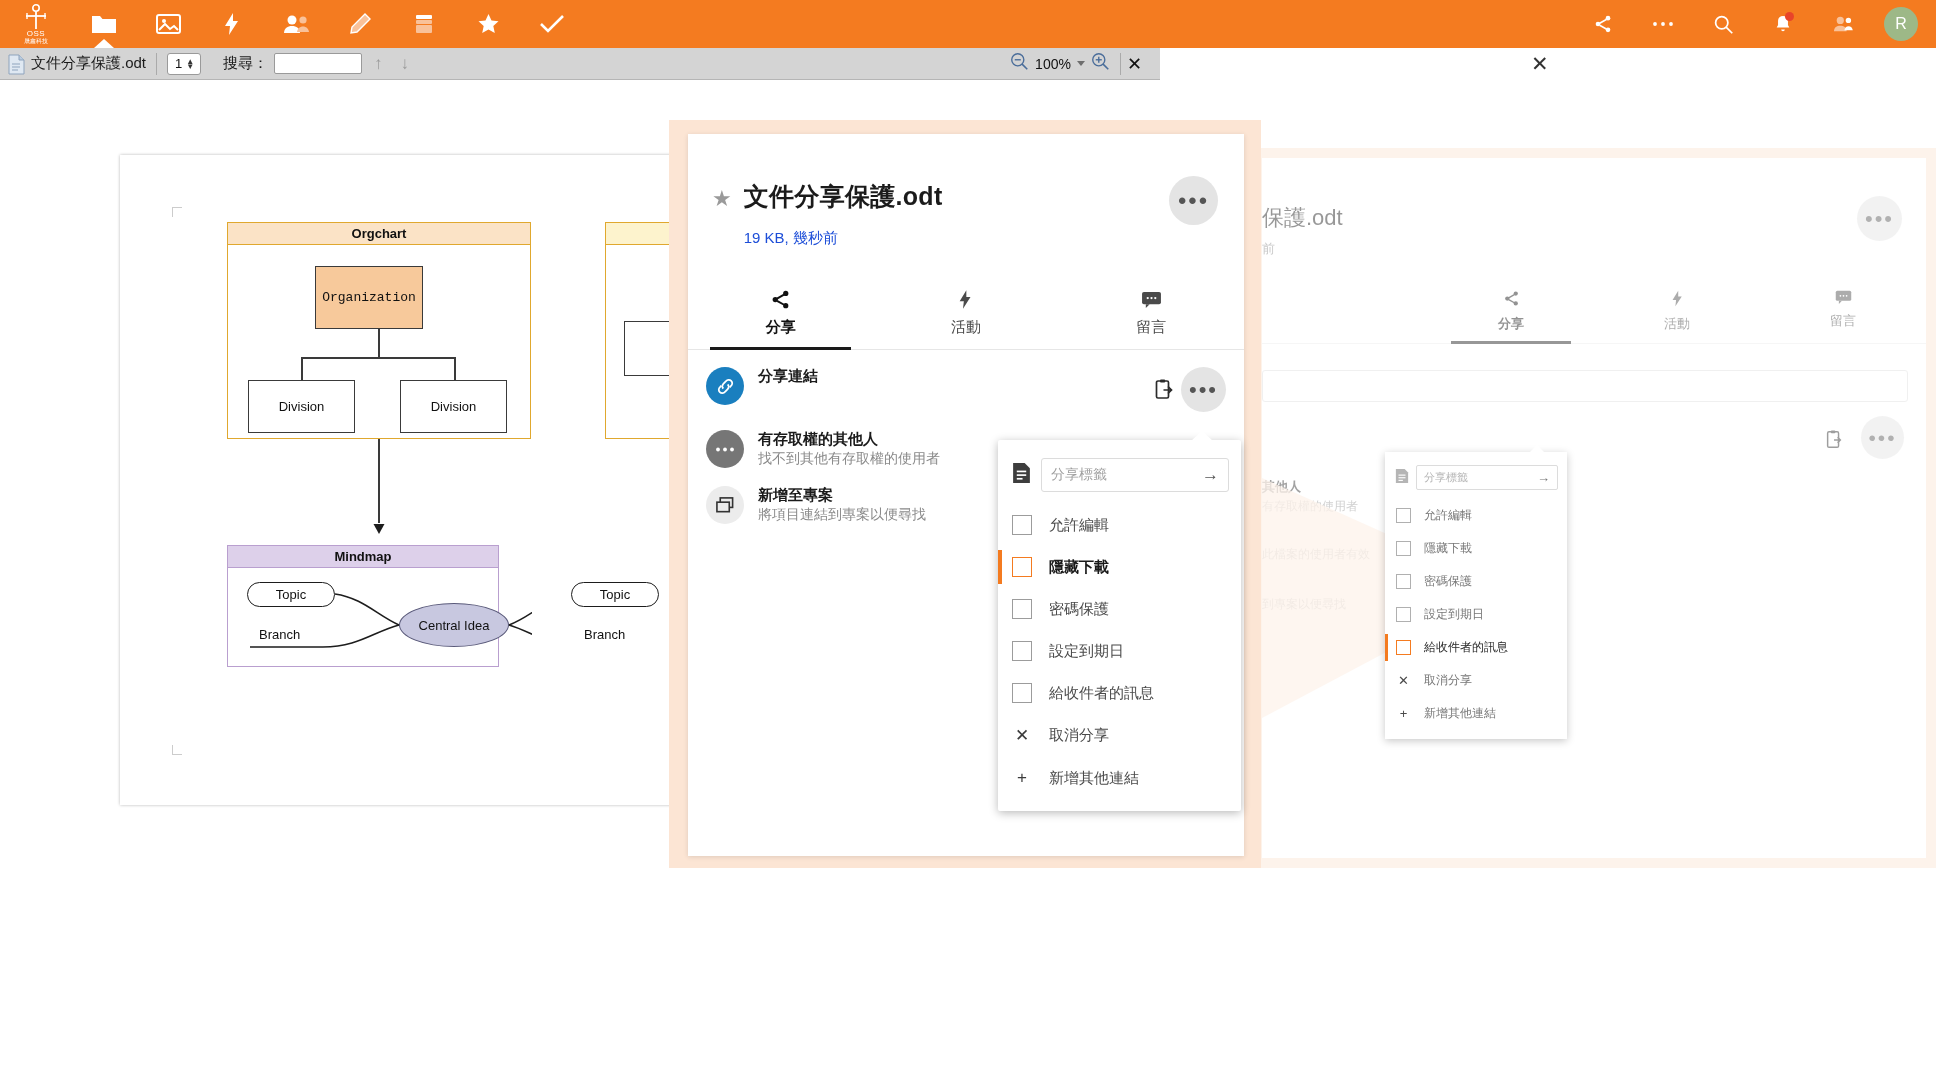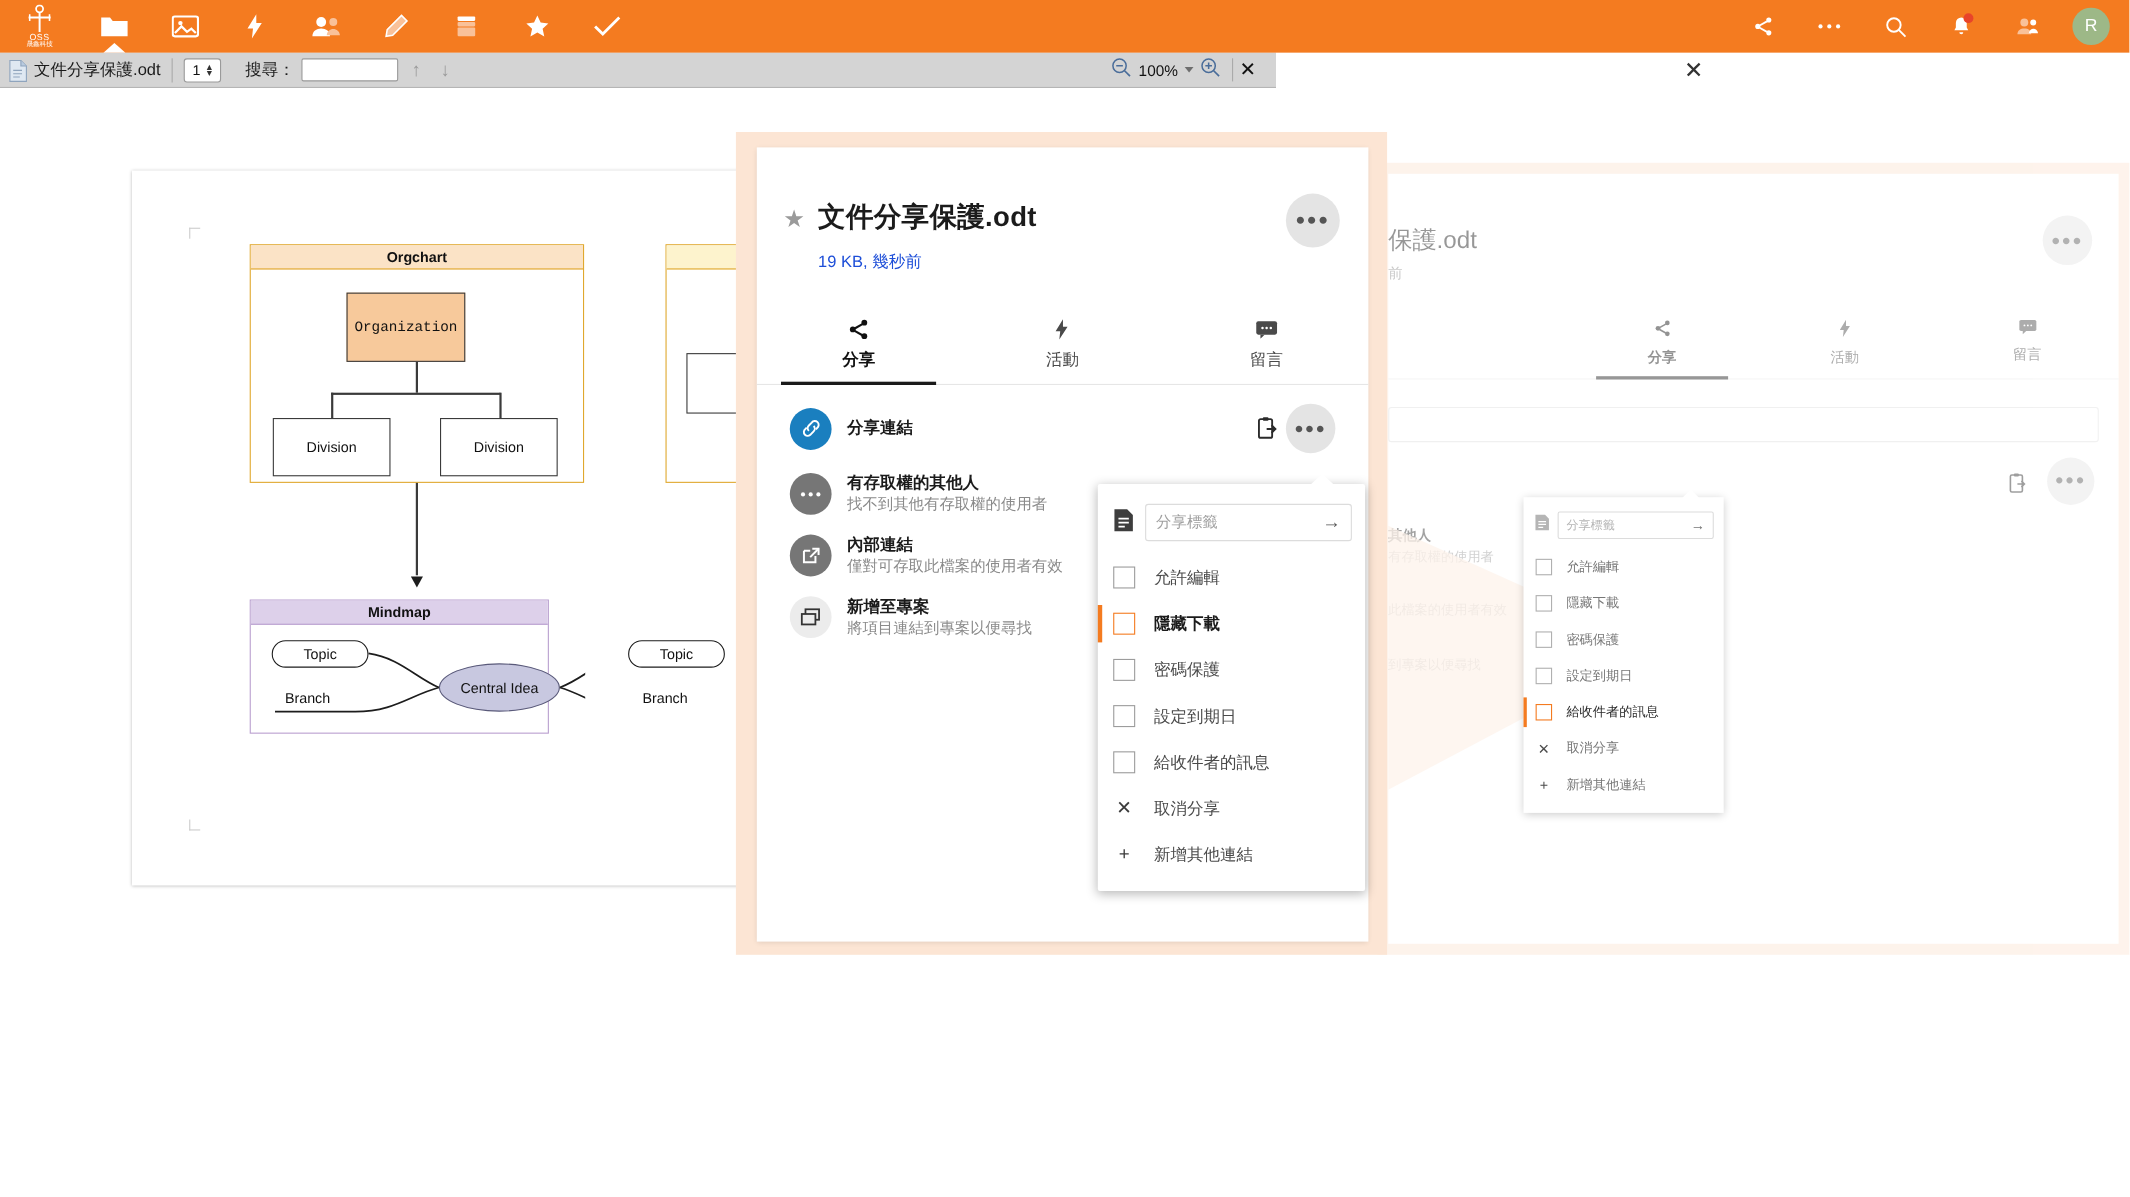--- a/index.html
+++ b/index.html
@@ -132,21 +132,21 @@
   .tab .tlabel { font-size:15px; margin-top:6px; display:block; }
   .tab.active { color:#111; font-weight:bold; }
   .tab.active::after { content:""; position:absolute; left:12%; right:12%; bottom:-1px; height:3px;
     background:#1a1a1a; }
 
   .shareinput {
     margin:20px 18px 0 18px; height:38px; border:1px solid #dcdcdc; border-radius:4px;
     display:flex; align-items:center; padding:0 13px; font-size:14px; color:#9c9c9c;
     background:#fff;
   }
-  .srow { display:flex; align-items:center; padding:9px 30px; gap:14px; position:relative; }
+  .srow { display:flex; align-items:flex-start; padding:9px 18px; gap:14px; position:relative; }
   .savatar { width:38px; height:38px; border-radius:50%; display:flex; align-items:center;
     justify-content:center; flex:0 0 auto; }
   .savatar.blue { background:#1a7fbf; color:#fff; }
   .savatar.grey { background:#767676; color:#fff; }
   .savatar.light { background:#ececec; color:#333; }
   .stexts { display:flex; flex-direction:column; }
   .stitle { font-size:15px; font-weight:bold; color:#1b1b1b; }
   .ssub { font-size:14px; color:#8a8a8a; margin-top:1px; }
   .srow-actions { margin-left:auto; display:flex; align-items:center; gap:6px; }
   .clipbtn { color:#2b2b2b; cursor:pointer; display:flex; align-items:center; }
@@ -613,33 +613,20 @@
               <circle cx="10" cy="3.5" r="1.9" fill="#fff"></circle>
               <circle cx="17" cy="3.5" r="1.9" fill="#fff"></circle>
             </svg>
         </span>
         <div class="stexts">
           <span class="stitle">有存取權的其他人</span>
           <span class="ssub">找不到其他有存取權的使用者</span>
         </div>
       </div>
 
-      <div class="srow">
-        <span class="savatar grey">
-          <svg width="19" height="19" viewBox="0 0 20 20">
-              <path d="M3 5h6M3 5v11h11v-6" fill="none" stroke="#fff" stroke-width="1.9"></path>
-              <path d="M11 3h6v6" fill="none" stroke="#fff" stroke-width="1.9"></path>
-              <line x1="17" y1="3" x2="9" y2="11" stroke="#fff" stroke-width="1.9"></line>
-            </svg>
-        </span>
-        <div class="stexts">
-          <span class="stitle">內部連結</span>
-          <span class="ssub">僅對可存取此檔案的使用者有效</span>
-        </div>
-      </div>
 
       <div class="srow">
         <span class="savatar light">
           <svg width="20" height="19" viewBox="0 0 21 20">
               <rect x="5.5" y="2" width="13" height="10" fill="none" stroke="#333" stroke-width="1.7"></rect>
               <rect x="2" y="6.5" width="13" height="10" fill="#ececec" stroke="#333" stroke-width="1.7"></rect>
             </svg>
         </span>
         <div class="stexts">
           <span class="stitle">新增至專案</span>

